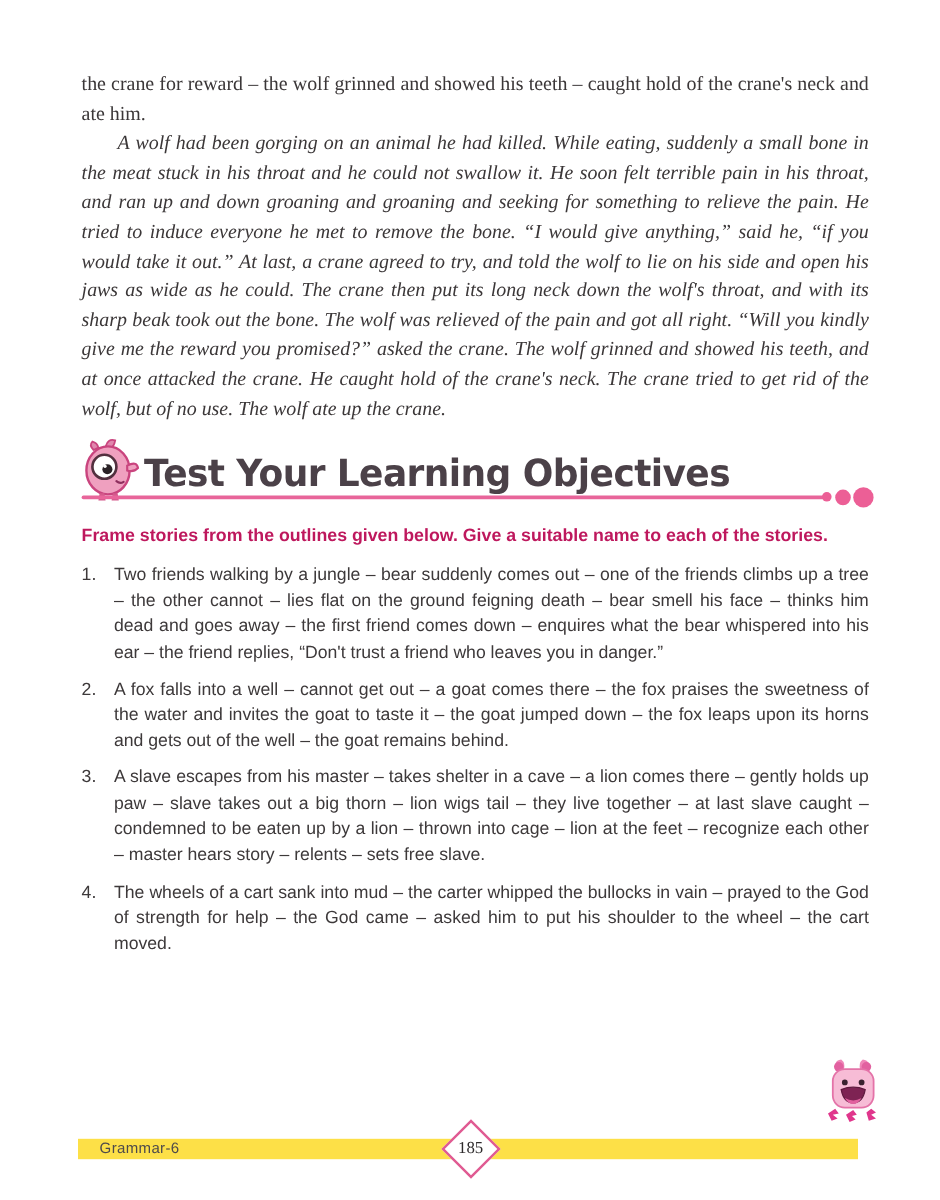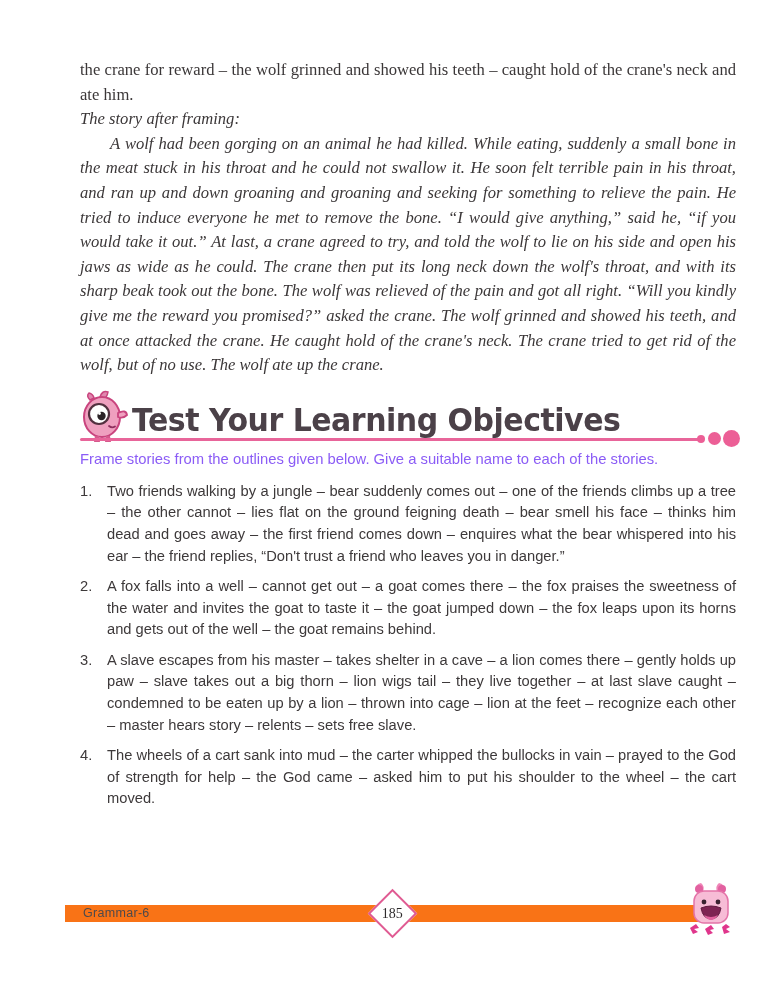--- a/index.html
+++ b/index.html
@@ -1,21 +1,21 @@
 <!DOCTYPE html>
 <html><head>
 <meta charset="utf-8">
 <style>
   html,body{margin:0;padding:0;}
   body{
     width:783px;height:1000px;background:#ffffff;position:relative;
     font-family:"Liberation Sans",sans-serif;color:#3d393a;overflow:hidden;
   }
   .content{
-    position:absolute;left:80px;top:58px;width:656px;
+    position:absolute;left:68px;top:58px;width:656px;
   }
   
   .story{
     font-family:"Liberation Serif",serif;
     font-size:16.6px;line-height:24.6px;color:#3b3738;text-align:justify;
   }
   .story p{margin:0;}
   .framing-label{font-style:italic;margin:0;}
   .framed-story{text-indent:30px;font-style:italic;}
   
@@ -27,30 +27,30 @@
     font-size:30px;letter-spacing:-0.5px;color:#4b4148;white-space:nowrap;
     transform:scaleY(1.04);transform-origin:bottom left;
   }
   .head-rule{position:absolute;left:0;bottom:9px;width:620px;height:3px;background:#e8659a;border-radius:2px;}
   .dot{position:absolute;border-radius:50%;background:#ec5f96;}
   .dot-s{width:8px;height:8px;left:617px;bottom:7px;}
   .dot-m{width:13px;height:13px;left:628px;bottom:4.5px;}
   .dot-l{width:17px;height:17px;left:643px;bottom:2.5px;}
   
   .instruction{
-    font-weight:normal;font-size:14.8px;line-height:19px;color:#8b5cf6;
+    margin-top:13px;font-weight:bold;font-size:14.8px;line-height:19px;color:#be185d;
   }
   
   .ex-list{margin-top:12px;}
   .ex-item{display:flex;margin-bottom:9px;font-size:14.7px;line-height:21.6px;color:#3d393a;}
   .ex-num{flex:none;width:27px;}
   .ex-text{flex:1;text-align:justify;}
   
   .footer-bar{
-    position:absolute;left:65px;top:905px;width:650px;height:17px;background:#f97316;
+    position:absolute;left:65px;top:949px;width:650px;height:17px;background:#fde047;
   }
   .footer-book{
     position:absolute;left:18px;top:1px;font-size:12.5px;color:#4e4a4b;letter-spacing:0.3px;
   }
   .diamond{
     position:absolute;left:310px;top:-9px;width:31px;height:31px;background:#ffffff;
     border:2px solid #e05a92;transform:rotate(45deg);
     display:flex;align-items:center;justify-content:center;
   }
   .diamond-num{
@@ -59,21 +59,20 @@
   }
   .footer-mascot{position:absolute;left:687px;top:880px;width:48px;height:58px;}
 </style>
 </head>
 <body>
 
 <div class="content">
 
   <div class="story">
     <p>the crane for reward – the wolf grinned and showed his teeth – caught hold of the crane's neck and ate him.</p>
-    <p class="framing-label">The story after framing:</p>
     <p class="framed-story">A wolf had been gorging on an animal he had killed. While eating, suddenly a small bone in the meat stuck in his throat and he could not swallow it. He soon felt terrible pain in his throat, and ran up and down groaning and groaning and seeking for something to relieve the pain. He tried to induce everyone he met to remove the bone. “I would give anything,” said he, “if you would take it out.” At last, a crane agreed to try, and told the wolf to lie on his side and open his jaws as wide as he could. The crane then put its long neck down the wolf's throat, and with its sharp beak took out the bone. The wolf was relieved of the pain and got all right. “Will you kindly give me the reward you promised?” asked the crane. The wolf grinned and showed his teeth, and at once attacked the crane. He caught hold of the crane's neck. The crane tried to get rid of the wolf, but of no use. The wolf ate up the crane.</p>
   </div>
 
   <div class="section-head">
     <svg class="head-mascot" viewBox="0 0 50 54" aria-hidden="true">
 
       <path d="M22,7 q2,-7 8,-5 q-1,6 -5,7 Z" fill="#e087ae" stroke="#c9447e" stroke-width="1.5"></path>
       <path d="M12,10 q-4,-4 -1,-7 q4,1 5,5 Z" fill="#e087ae" stroke="#c9447e" stroke-width="1.5"></path>
 
       <ellipse cx="24" cy="27" rx="18" ry="20" fill="#efa0bf" stroke="#c9447e" stroke-width="2"></ellipse>

